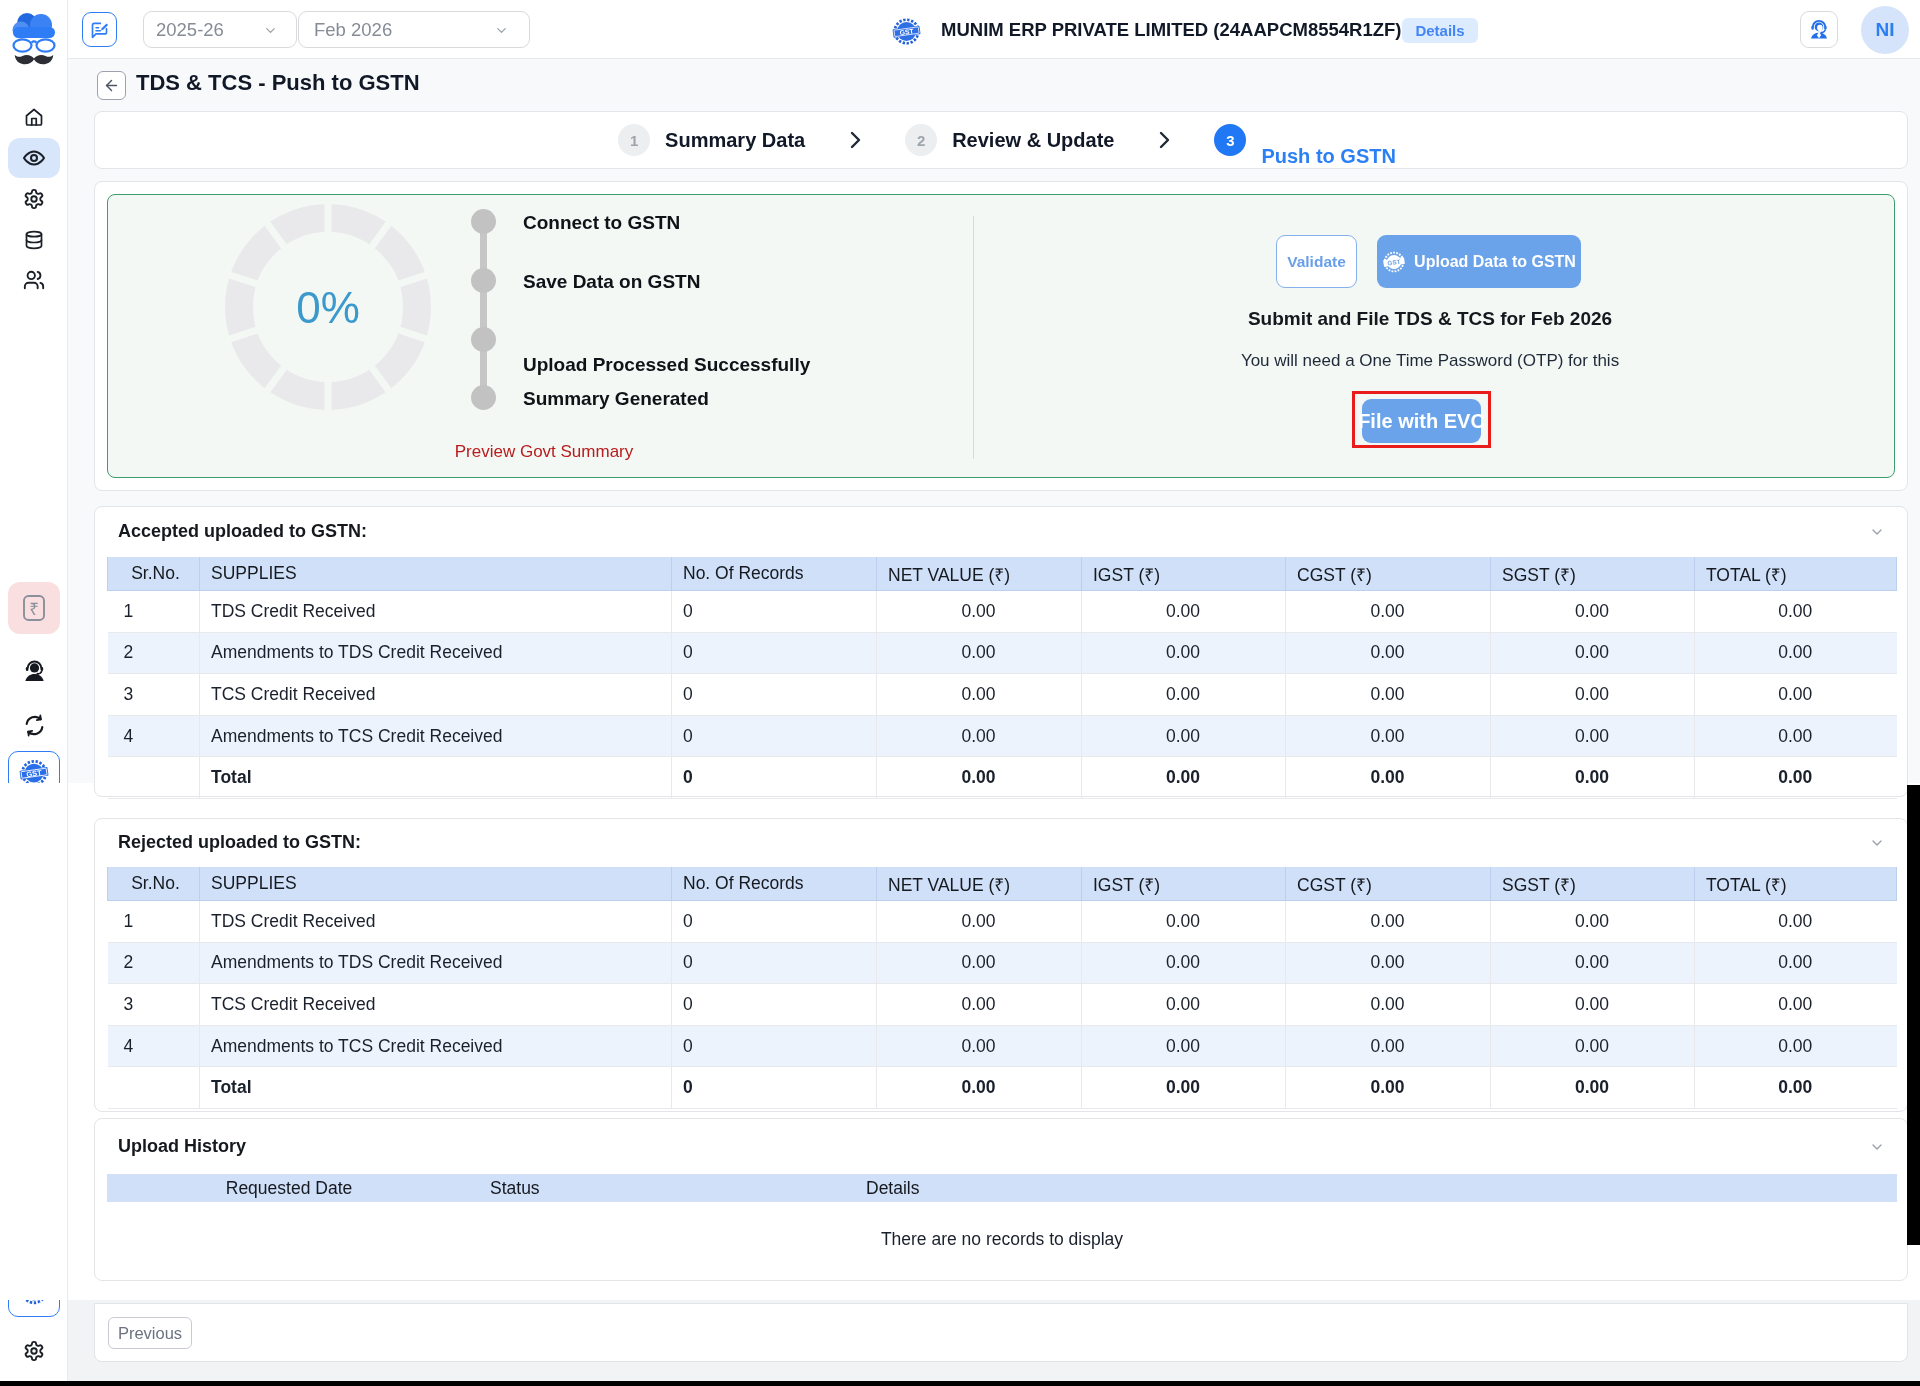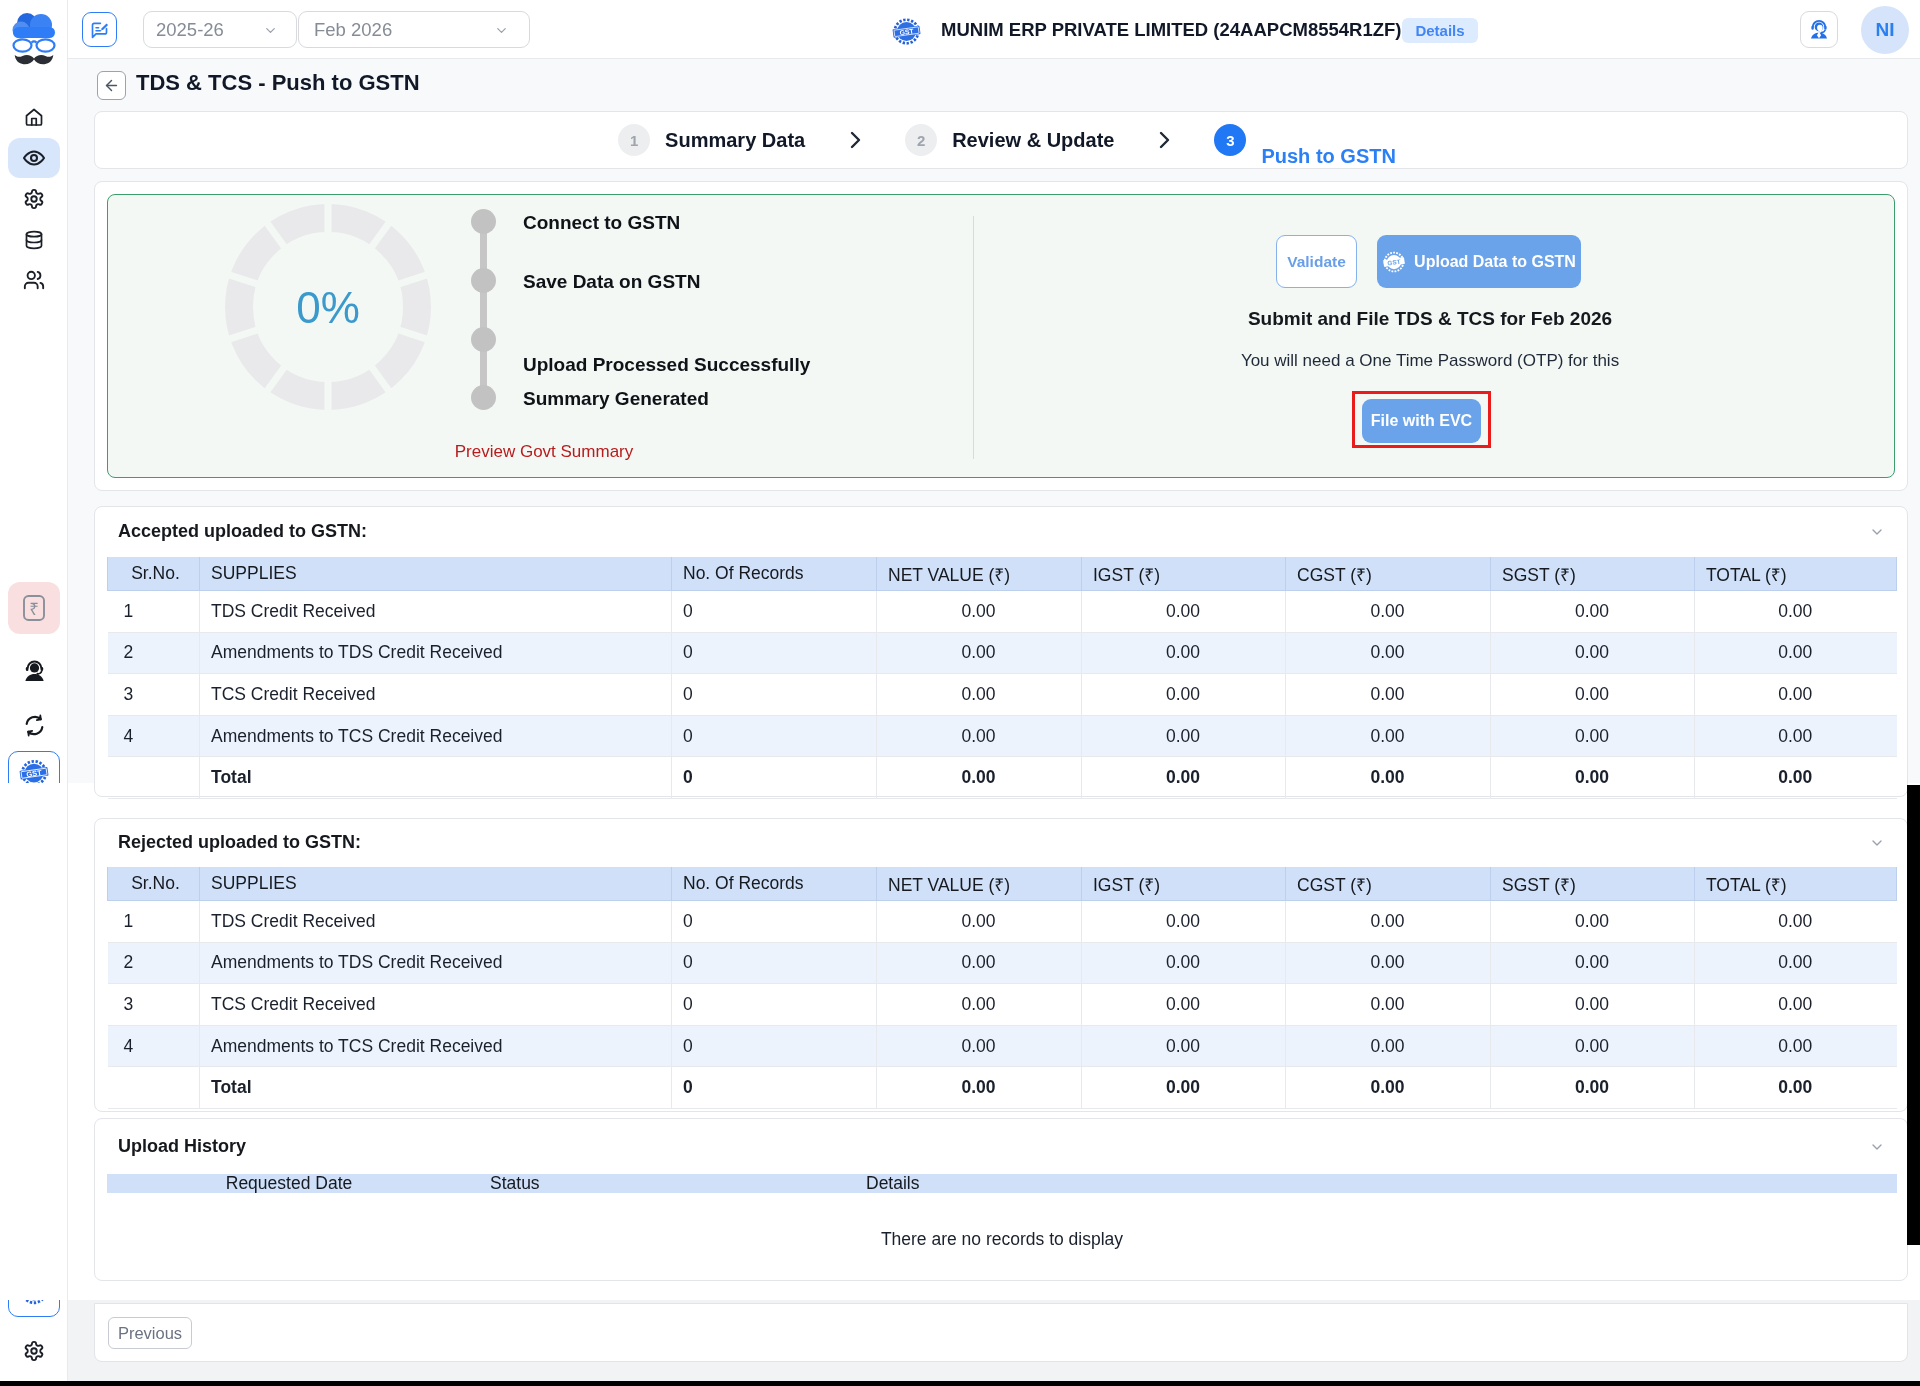--- a/index.html
+++ b/index.html
@@ -239,21 +239,21 @@
       <circle cx="16" cy="16" r="12.5" fill="none" stroke="#fff" stroke-width="2.5" stroke-dasharray="2.4 1.7"></circle>
       <circle cx="16" cy="16" r="9.5" fill="#fff"></circle>
       <rect x="2" y="11.5" width="28" height="9" rx="1" fill="#fff" transform="rotate(-8 16 16)"></rect>
       <text x="16" y="19.4" text-anchor="middle" font-size="8.5" font-weight="bold" fill="#6ba3ea" font-family="Liberation Sans, sans-serif" transform="rotate(-8 16 16)">GST</text>
     </svg>
     Upload Data to GSTN
   </div>
   <div style="position:absolute; left:1022px; top:113px; width:600px; text-align:center; font-size:19px; font-weight:bold; color:#15181d;">Submit and File TDS &amp; TCS for Feb 2026</div>
   <div style="position:absolute; left:1022px; top:156px; width:600px; text-align:center; font-size:17px; color:#1f2937;">You will need a One Time Password (OTP) for this</div>
   <div style="position:absolute; left:1244px; top:196px; width:139px; height:57px; border:3.5px solid #ea1b1b;"></div>
-  <div class="btn-blue" style="position:absolute; left:1254px; top:204px; width:119px; height:44px; font-size:16px; border-radius:9px;">File with EVC</div>
+  <div class="btn-blue" style="position:absolute; left:1254px; top:204px; width:119px; height:44px; font-size:20px; border-radius:9px;">File with EVC</div>
 </div>
 
 <div class="card" id="acccard" style="left:94px; top:506px; width:1814px; height:291px;">
   <div class="sectitle" style="top:14px;">Accepted uploaded to GSTN:</div>
   <svg class="sectchev" style="top:17px;" width="16" height="16" viewBox="0 0 24 24">
       <path d="m6 9 6 6 6-6" class="chev" stroke="#6b7280"></path>
     </svg>
   <table class="gsttab" style="position:absolute; left:12px; top:50px;">
     <colgroup>
         <col style="width:92px">
@@ -409,21 +409,21 @@
         </tr>
   </tbody>
     </table>
 </div>
 
 <div class="card" id="uplcard" style="left:94px; top:1118px; width:1814px; height:163px;">
   <div class="sectitle" style="top:17px;">Upload History</div>
   <svg class="sectchev" style="top:20px;" width="16" height="16" viewBox="0 0 24 24">
       <path d="m6 9 6 6 6-6" class="chev" stroke="#6b7280"></path>
     </svg>
-  <div style="position:absolute; left:12px; top:55px; width:1790px; height:19px; background:#cfe0f8; display:flex; align-items:center; font-size:17.5px; color:#16191f;">
+  <div style="position:absolute; left:12px; top:55px; width:1790px; height:28px; background:#cfe0f8; display:flex; align-items:center; font-size:17.5px; color:#16191f;">
     <div style="width:364px; text-align:center;">Requested Date</div>
     <div style="width:385px; padding-left:19px;">Status</div>
     <div style="flex:1; padding-left:10px;">Details</div>
   </div>
   <div style="position:absolute; left:12px; top:110px; width:1790px; text-align:center; font-size:17.5px; color:#1a202c;">There are no records to display</div>
 </div>
 
 <div class="abs" style="left:94px; top:1303px; width:1814px; height:59px; background:#fff; border:1px solid #e2e4e7; border-radius:0 0 8px 8px; z-index:3;">
   <div style="position:absolute; left:13px; top:13px; width:84px; height:32px; border:1px solid #c8ccd2; border-radius:6px; display:flex; align-items:center; justify-content:center; font-size:16.5px; color:#6b7280;">Previous</div>
 </div>

